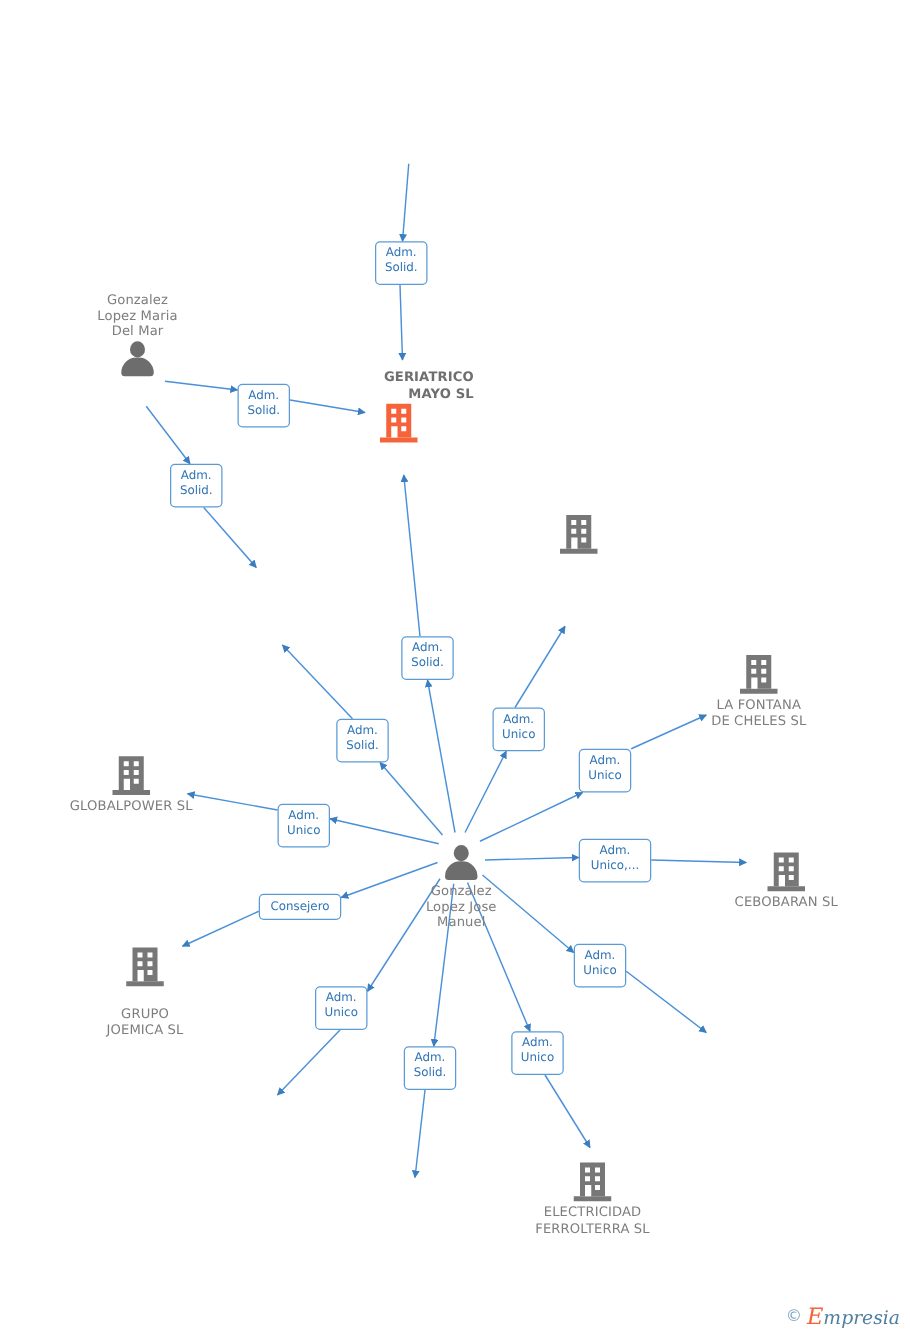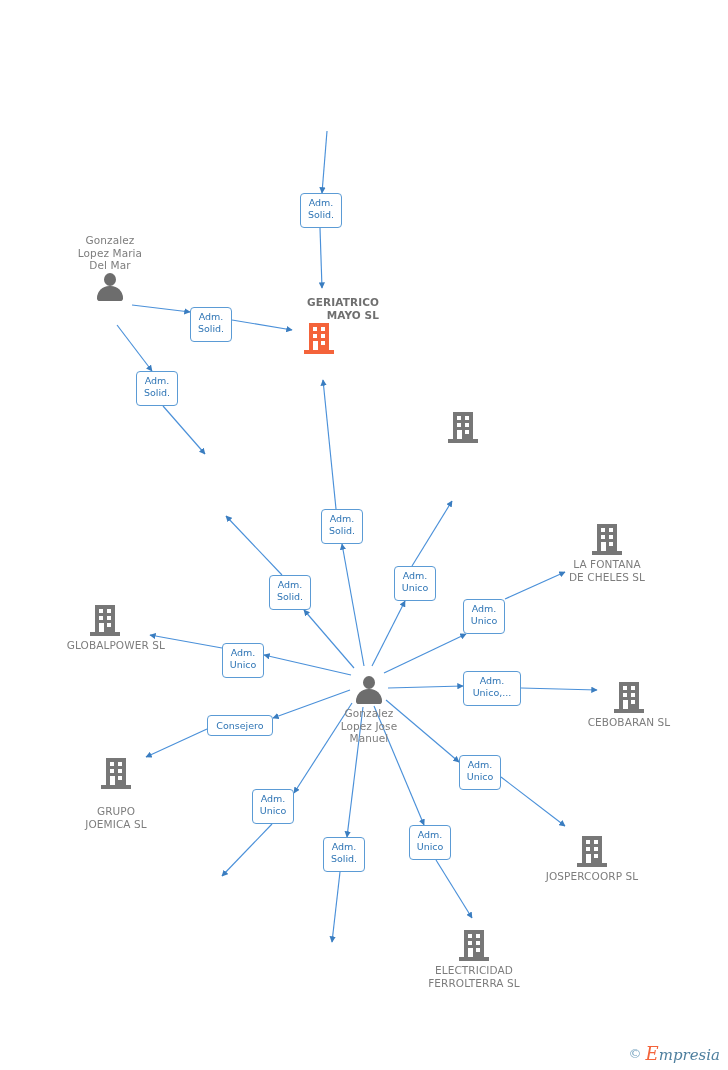--- a/index.html
+++ b/index.html
@@ -153,21 +153,21 @@
         <i class="w" style="left:17px;top:4px"></i>
       <i class="w" style="left:9px;top:11px"></i>
         <i class="w" style="left:17px;top:11px"></i>
       <i class="w" style="left:17px;top:18px"></i>
       <i class="door" style="left:9px;top:18px;height:9px"></i>
     </div>
     <div class="label" style="margin-top:2px;">LA FONTANA
 DE CHELES SL</div>
   </div>
 
-  <div class="node company" style="left:45px;top:605px;width:120px;text-align:right;">
+  <div class="node company" style="left:45px;top:605px;width:120px;">
     <div class="bld">
       <div class="tower"></div>
         <div class="base"></div>
       <i class="w" style="left:9px;top:4px"></i>
         <i class="w" style="left:17px;top:4px"></i>
       <i class="w" style="left:9px;top:11px"></i>
         <i class="w" style="left:17px;top:11px"></i>
       <i class="w" style="left:17px;top:18px"></i>
       <i class="door" style="left:9px;top:18px;height:9px"></i>
     </div>
@@ -206,33 +206,20 @@
         <i class="w" style="left:17px;top:4px"></i>
       <i class="w" style="left:9px;top:11px"></i>
         <i class="w" style="left:17px;top:11px"></i>
       <i class="w" style="left:17px;top:18px"></i>
       <i class="door" style="left:9px;top:18px;height:9px"></i>
     </div>
     <div class="label" style="margin-top:15px;">GRUPO
 JOEMICA SL</div>
   </div>
 
-  <div class="node company" style="left:532px;top:836px;width:120px;">
-    <div class="bld">
-      <div class="tower"></div>
-        <div class="base"></div>
-      <i class="w" style="left:9px;top:4px"></i>
-        <i class="w" style="left:17px;top:4px"></i>
-      <i class="w" style="left:9px;top:11px"></i>
-        <i class="w" style="left:17px;top:11px"></i>
-      <i class="w" style="left:17px;top:18px"></i>
-      <i class="door" style="left:9px;top:18px;height:9px"></i>
-    </div>
-    <div class="label" style="margin-top:2px;">JOSPERCOORP SL</div>
-  </div>
 
 
   <div class="node company" style="left:414px;top:930px;width:120px;">
     <div class="bld">
       <div class="tower"></div>
         <div class="base"></div>
       <i class="w" style="left:9px;top:4px"></i>
         <i class="w" style="left:17px;top:4px"></i>
       <i class="w" style="left:9px;top:11px"></i>
         <i class="w" style="left:17px;top:11px"></i>

